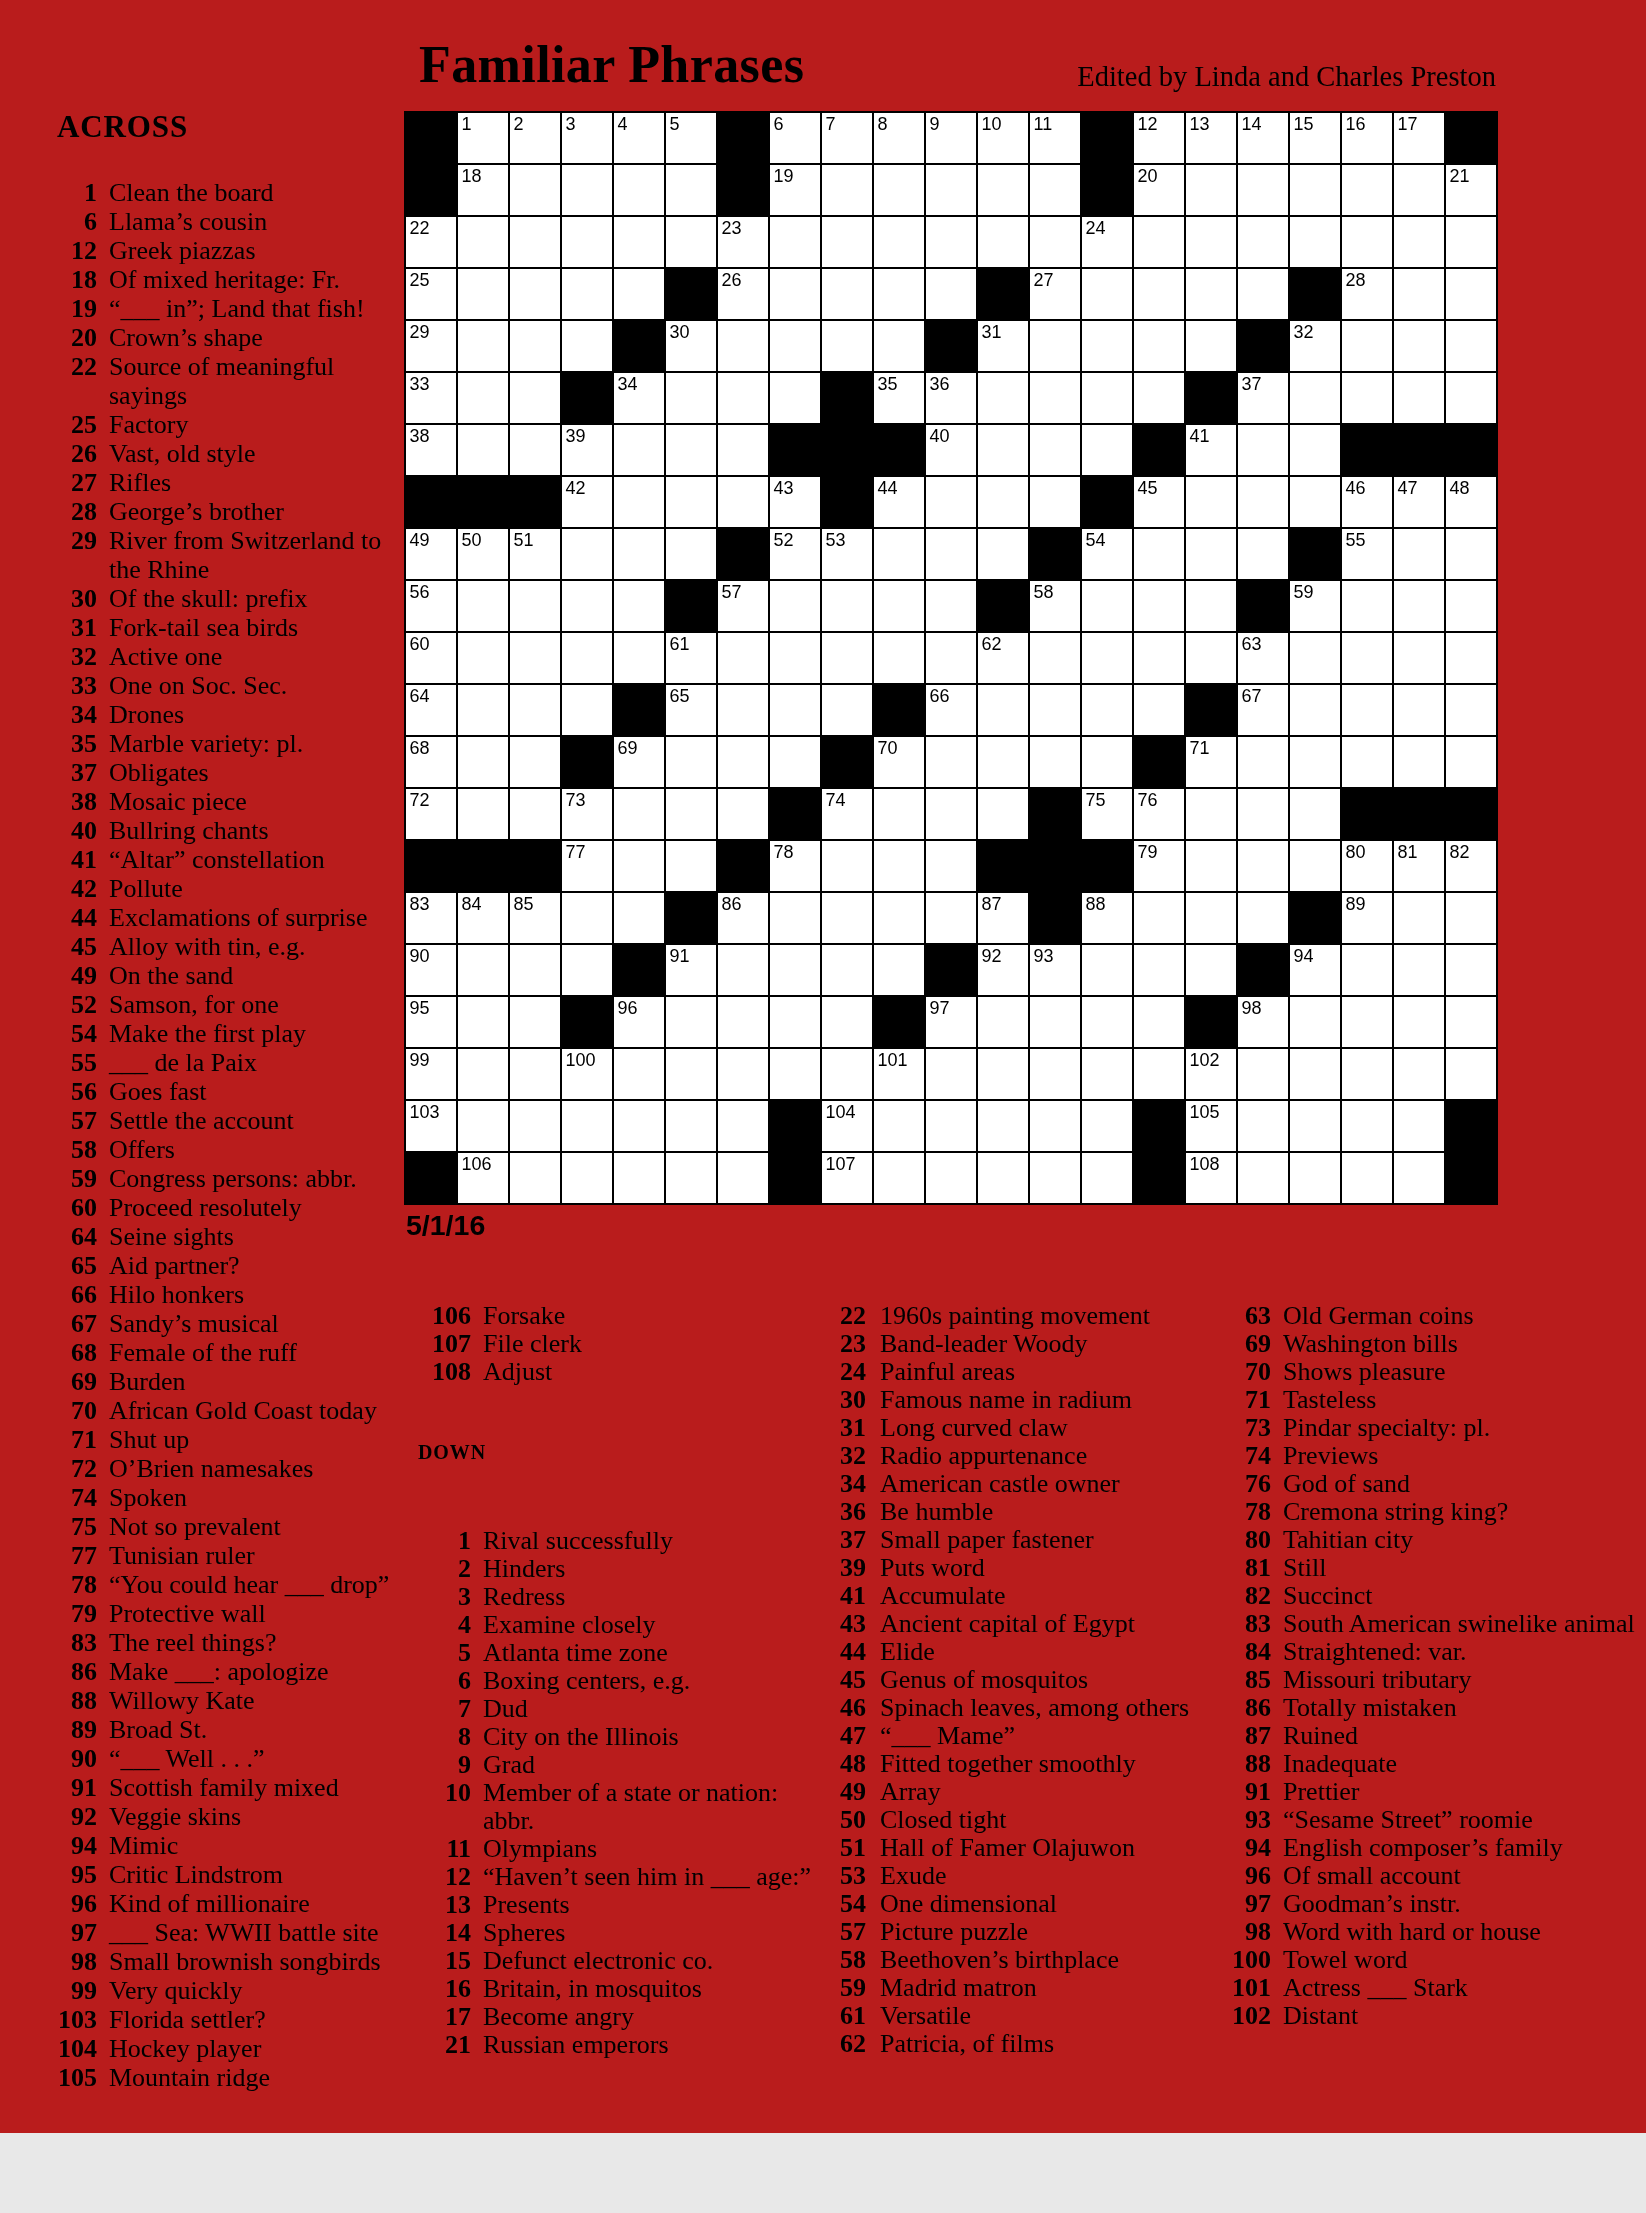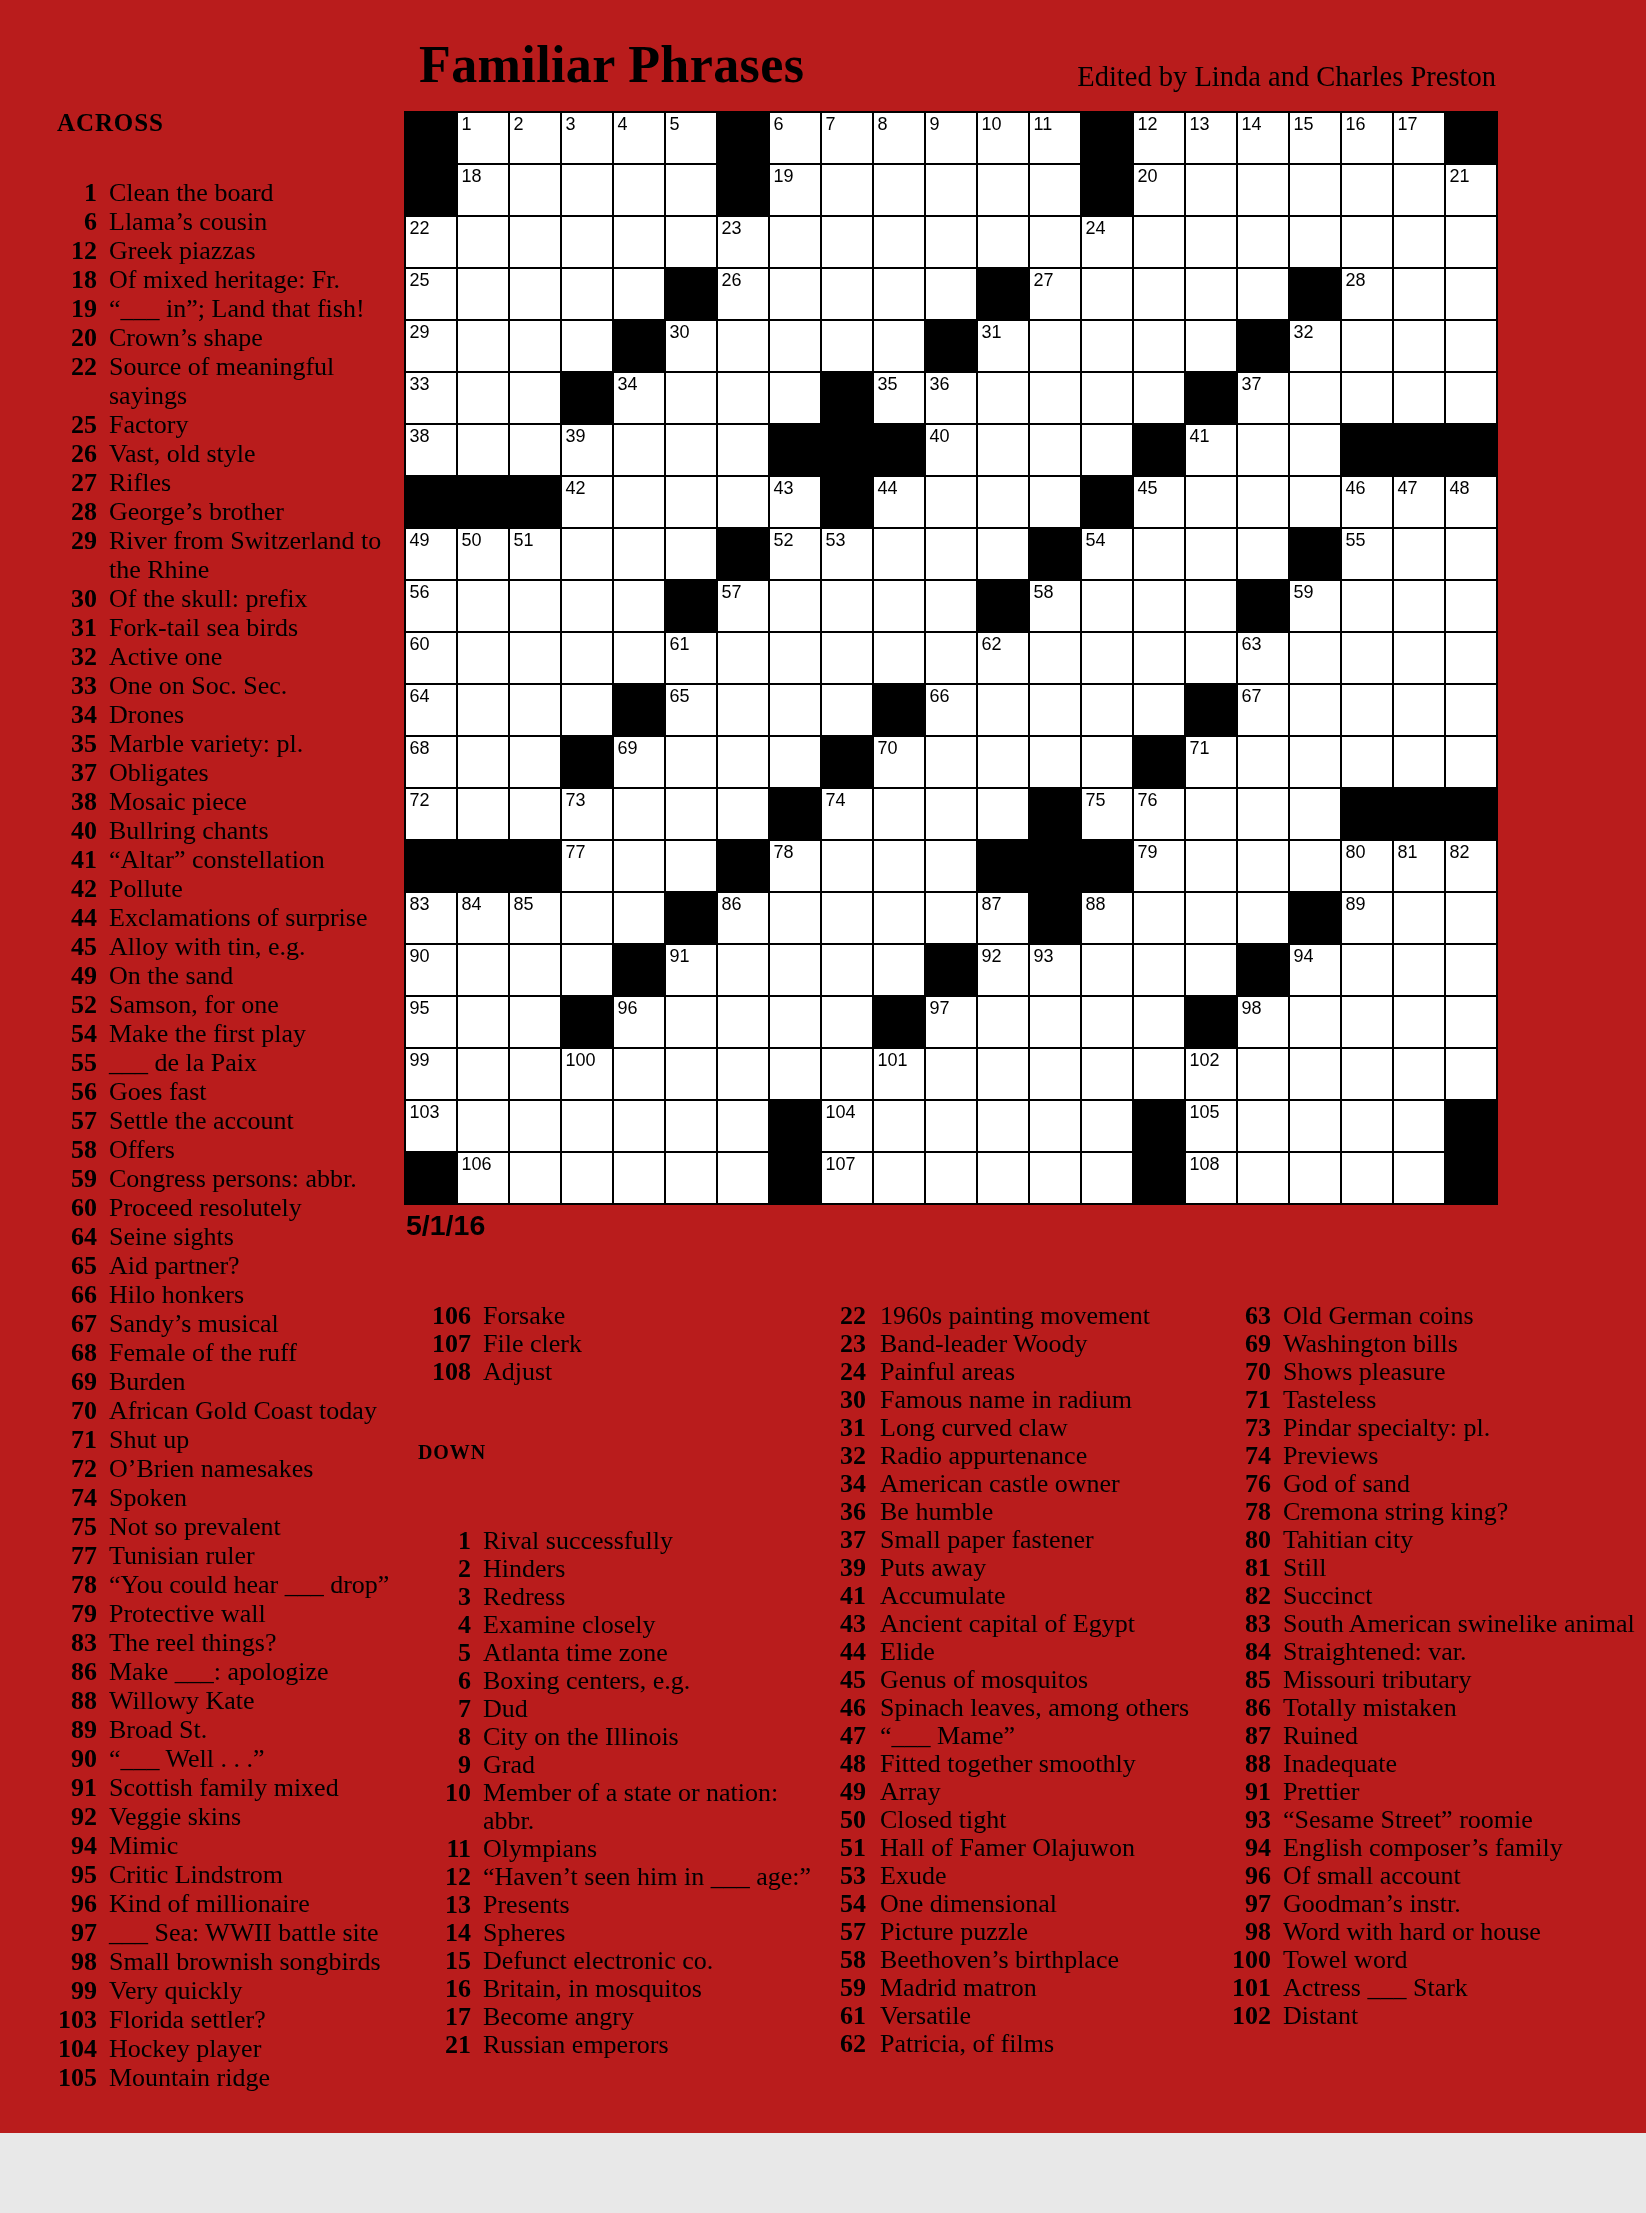--- a/index.html
+++ b/index.html
@@ -3,21 +3,21 @@
 <meta charset="utf-8">
 <style>
   html,body{margin:0;padding:0;background:#e8e8e8;}
   .page{position:relative;width:1646px;height:2133px;background:#b91c1c;overflow:hidden;
         font-family:"Liberation Serif", serif;color:#000;}
   
   .hdr-title{position:absolute;left:419px;top:35px;font-size:52px;font-weight:bold;
              font-family:"Liberation Serif", serif;letter-spacing:0.4px;}
   .hdr-byline{position:absolute;right:150px;top:61px;font-size:28.5px;}
   
-  .across-head{position:absolute;left:57px;top:109px;font-size:25px;font-weight:bold;letter-spacing:0.9px;}
+  .across-head{position:absolute;left:57px;top:109px;font-size:31px;font-weight:bold;letter-spacing:0.9px;}
   .clue-list{position:absolute;display:block;}
   #across-list{left:54px;top:178px;width:356px;font-size:26px;line-height:29px;}
   .clue{display:flex;}
   .clue .cn{flex:0 0 43px;text-align:right;font-weight:bold;margin-right:12px;white-space:nowrap;}
   .clue .ct{flex:1;}
   
   #grid{position:absolute;left:404px;top:111px;display:grid;grid-template-columns:repeat(21,52px);
         border:1.7px solid #000;background:#000;}
   .cell{width:52px;height:52px;border:1.3px solid #000;box-sizing:border-box;background:#fff;position:relative;}
   .cell.b{background:#000;}
@@ -1088,21 +1088,21 @@
       <div class="clue">
         <span class="cn">36</span>
         <span class="ct">Be humble</span>
       </div>
       <div class="clue">
         <span class="cn">37</span>
         <span class="ct">Small paper fastener</span>
       </div>
       <div class="clue">
         <span class="cn">39</span>
-        <span class="ct">Puts away</span>
+        <span class="ct">Puts word</span>
       </div>
       <div class="clue">
         <span class="cn">41</span>
         <span class="ct">Accumulate</span>
       </div>
       <div class="clue">
         <span class="cn">43</span>
         <span class="ct">Ancient capital of Egypt</span>
       </div>
       <div class="clue">

